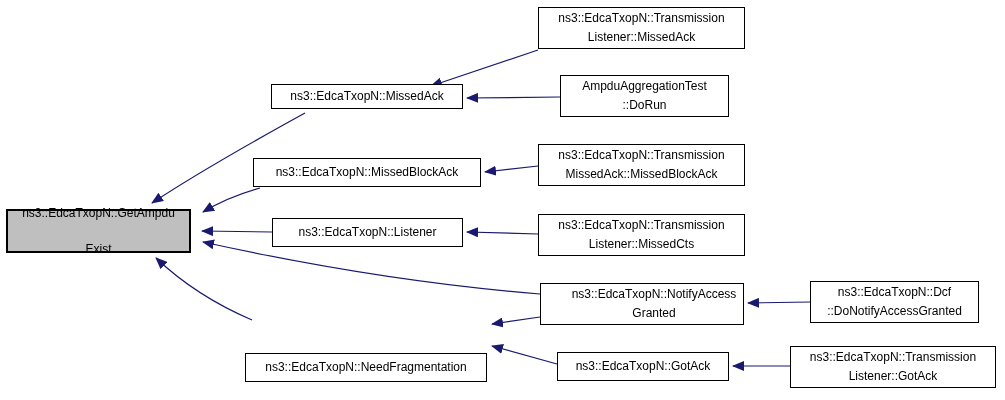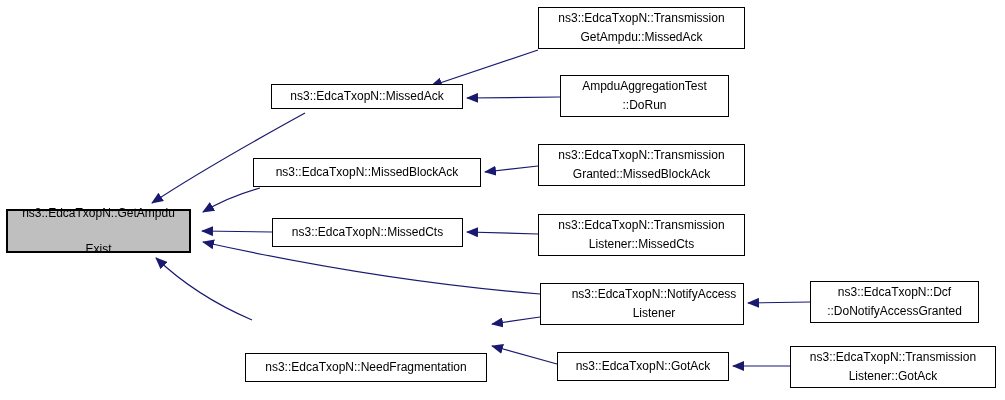--- a/index.html
+++ b/index.html
@@ -65,44 +65,44 @@
       <div>ns3::EdcaTxopN::GetAmpdu</div>
       <div>Exist</div>
     </div>
     <div class="node" style="left: 271px; top: 84px; width: 192px; height: 25px;">
       <div>ns3::EdcaTxopN::MissedAck</div>
     </div>
     <div class="node" style="left: 253px; top: 158px; width: 228px; height: 29px;">
       <div>ns3::EdcaTxopN::MissedBlockAck</div>
     </div>
     <div class="node" style="left: 272px; top: 218px; width: 191px; height: 29px;">
-      <div>ns3::EdcaTxopN::MissedCts</div>
+      <div>ns3::EdcaTxopN::Listener</div>
     </div>
     <div class="node" style="left: 245px; top: 320px; width: 242px; height: 29px; margin-top: 33px;">
       <div>ns3::EdcaTxopN::NeedFragmentation</div>
     </div>
     <div class="node" style="left: 538px; top: 7px; width: 207px; height: 42px;">
       <div>ns3::EdcaTxopN::Transmission</div>
-      <div>GetAmpdu::MissedAck</div>
+      <div>Listener::MissedAck</div>
     </div>
     <div class="node" style="left: 560px; top: 75px; width: 169px; height: 42px;">
       <div>AmpduAggregationTest</div>
       <div>::DoRun</div>
     </div>
     <div class="node" style="left: 538px; top: 144px; width: 207px; height: 42px;">
       <div>ns3::EdcaTxopN::Transmission</div>
-      <div>Granted::MissedBlockAck</div>
+      <div>MissedAck::MissedBlockAck</div>
     </div>
     <div class="node" style="left: 538px; top: 214px; width: 207px; height: 42px;">
       <div>ns3::EdcaTxopN::Transmission</div>
       <div>Listener::MissedCts</div>
     </div>
     <div class="node" style="left: 540px; top: 283px; width: 204px; height: 42px; padding-left: 24px;">
       <div>ns3::EdcaTxopN::NotifyAccess</div>
-      <div>Listener</div>
+      <div>Granted</div>
     </div>
     <div class="node" style="left: 557px; top: 352px; width: 172px; height: 29px;">
       <div>ns3::EdcaTxopN::GotAck</div>
     </div>
     <div class="node" style="left: 810px; top: 281px; width: 169px; height: 42px;">
       <div>ns3::EdcaTxopN::Dcf</div>
       <div>::DoNotifyAccessGranted</div>
     </div>
     <div class="node" style="left: 790px; top: 346px; width: 206px; height: 42px;">
       <div>ns3::EdcaTxopN::Transmission</div>

